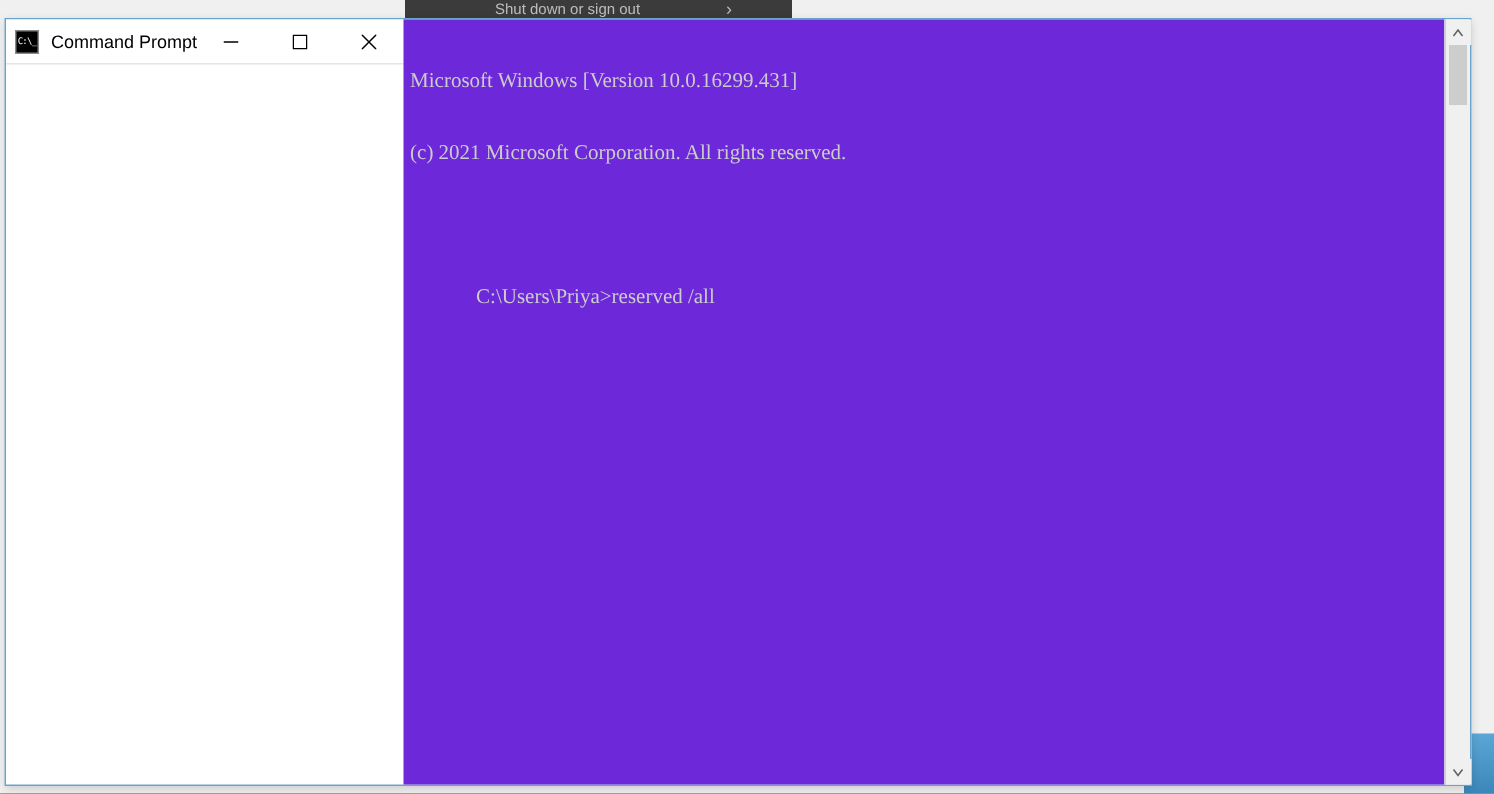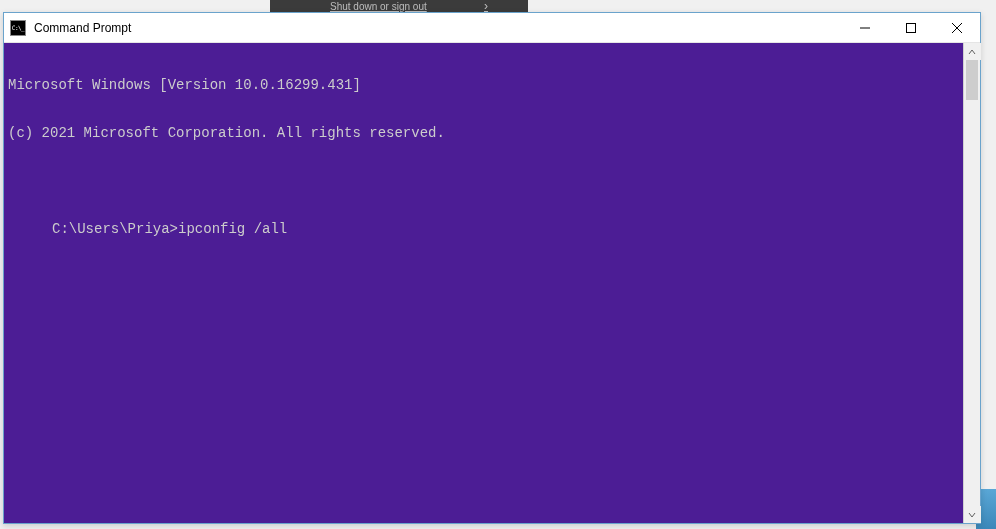--- a/index.html
+++ b/index.html
@@ -18,21 +18,20 @@
       left: 270px;
       width: 258px;
       height: 12px;
       background: #3b3b3b;
       display: flex;
       align-items: center;
       color: #bdbdbd;
       font-size: 10px;
       padding: 0 40px 0 60px;
       justify-content: space-between;
-      text-decoration: underline;
     }
     .bg-bar .chev { font-size: 12px; color:#bdbdbd;}
     .bg-right {
       position: absolute;
       right: 0;
       bottom: 0;
       width: 20px;
       height: 40px;
       background: linear-gradient(#5aa7d6, #3b87b9);
     }
@@ -40,21 +39,21 @@
     .window {
       position: absolute;
       left: 3px;
       top: 12px;
       width: 978px;
       height: 512px;
       background: #ffffff;
       border: 1px solid #6aa3cc;
       box-shadow: 0 2px 6px rgba(0,0,0,0.15);
       display: flex;
-      flex-direction: column;
+      flex-direction: row;
     }
     .titlebar {
       height: 30px;
       background: #ffffff;
       display: flex;
       align-items: center;
       justify-content: space-between;
       padding-left: 6px;
       border-bottom: 1px solid #e5e5e5;
       font-size: 12px;
@@ -92,23 +91,23 @@
     }
     .win-btn svg { stroke:#000; stroke-width:1; fill:none; }
 
     .client {
       flex: 1;
       display: flex;
       min-height: 0;
     }
     .terminal {
       flex: 1;
-      background: #4c1d95;
+      background: #6d28d9;
       color: #cccccc;
-      font-family: Liberation Mono, monospace;
+      font-family: Liberation Serif, serif;
       font-size: 14px;
       line-height: 16px;
       padding: 2px 4px;
       white-space: pre;
       overflow: hidden;
     }
     .scrollbar {
       width: 17px;
       background: #f0f0f0;
       display: flex;
@@ -170,21 +169,21 @@
             <line x1="10" y1="0" x2="0" y2="10"></line>
           </svg>
       </div>
     </div>
   </div>
   <div class="client">
     <div class="terminal">
       <div class="term-line">Microsoft Windows [Version 10.0.16299.431]</div>
       <div class="term-line">(c) 2021 Microsoft Corporation. All rights reserved.</div>
       <div class="term-line"></div>
-      <div class="term-line prompt-line"><span>C:\Users\Priya&gt;</span><span>ipconfig /all</span></div>
+      <div class="term-line prompt-line"><span>C:\Users\Priya&gt;</span><span>reserved /all</span></div>
     </div>
     <div class="scrollbar">
       <div class="sb-btn">
         <svg width="8" height="8">
             <polyline points="1,6 4,2 7,6" fill="none" stroke="#606060" stroke-width="1"></polyline>
           </svg>
       </div>
       <div class="sb-track">
         <div class="sb-thumb"></div>
       </div>

